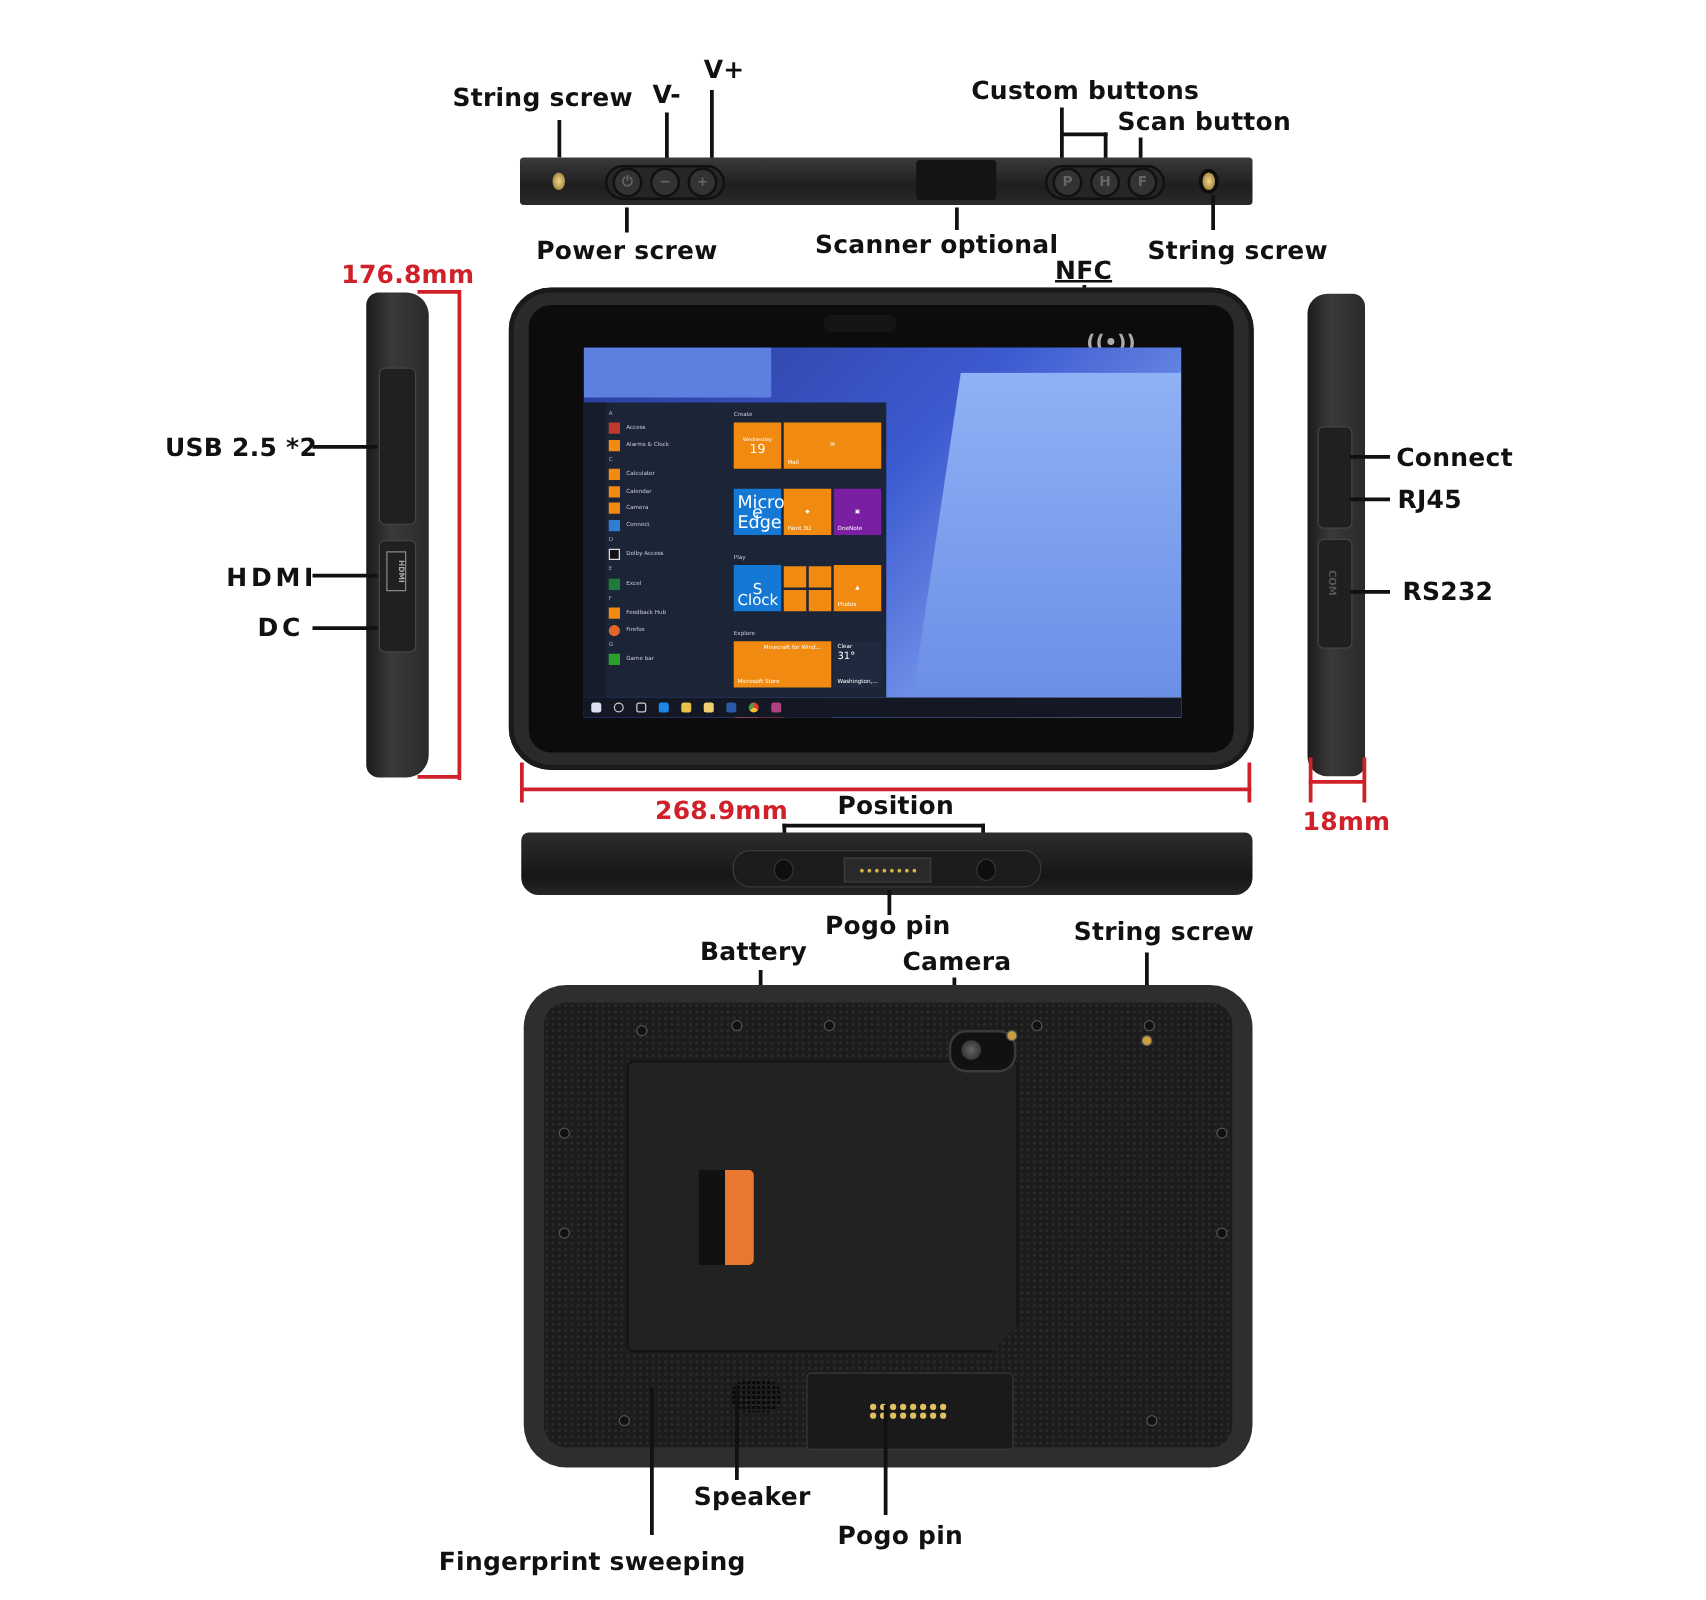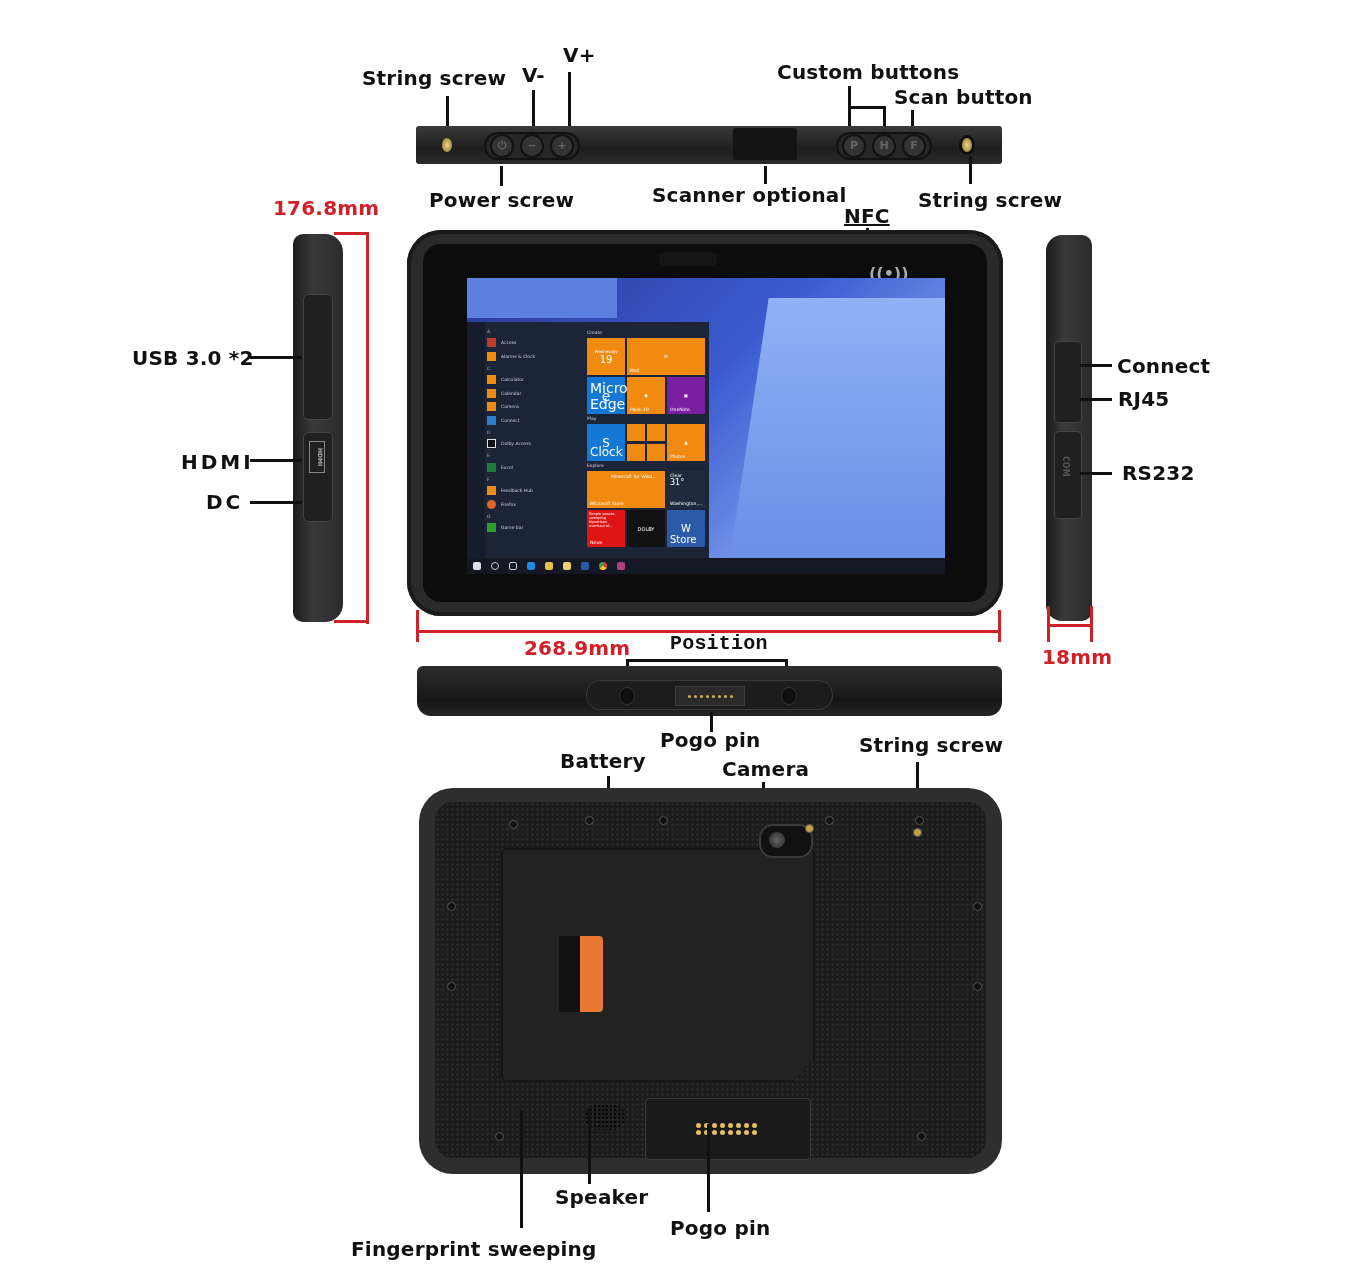--- a/index.html
+++ b/index.html
@@ -24,21 +24,21 @@
   .wall-l{position:absolute;left:0;top:0;width:150px;height:40px;background:#5c7fe0;}
   .wall-r{position:absolute;right:0;top:20px;width:215px;height:260px;background:linear-gradient(180deg,#8fb1f5,#6a8fe6);clip-path:polygon(18% 0,100% 0,100% 100%,0 100%);}
   .start{position:absolute;left:0;top:44px;width:242px;height:236px;background:#1c2438;}
   .rail{position:absolute;left:0;top:0;width:18px;height:236px;background:#161c2c;}
   .applist{position:absolute;left:20px;top:4px;width:95px;}
   .app{display:flex;align-items:center;height:13.5px;font-size:4.5px;color:#ccd;}
   .app i{display:inline-block;width:9px;height:9px;margin-right:5px;}
   .app.hdr{color:#aab;height:10px;}
   .tiles{position:absolute;left:120px;top:8px;width:120px;}
   .tsec{font-size:4.5px;color:#ccd;height:8px;}
-  .trow{display:flex;gap:2px;margin-bottom:2px;}
+  .trow{display:flex;gap:2px;margin-bottom:16px;align-items:center;}
   .tile{height:37px;color:#fff;font-size:4.5px;position:relative;display:flex;align-items:center;justify-content:center;}
   .tile span{position:absolute;left:3px;bottom:2px;}
   .taskbar{position:absolute;left:0;bottom:0;width:478px;height:16px;background:#141824;display:flex;align-items:center;gap:10px;padding-left:6px;box-sizing:border-box;}
   .taskbar b{display:inline-block;width:8px;height:8px;border-radius:2px;}
   .camarea{position:absolute;left:236px;top:8px;width:58px;height:14px;background:#151515;border-radius:6px;}
   .nfc{position:absolute;left:446px;top:20px;color:#aaa;font-size:16px;font-weight:bold;}
   
   .botbar{left:417px;top:666px;width:585px;height:50px;background:linear-gradient(#2d2d2d,#161616 70%,#262626);border-radius:6px 6px 14px 14px;}
   .dock{position:absolute;left:169px;top:14px;width:245px;height:28px;background:#1c1c1c;border:1px solid #3a3a3a;border-radius:14px;}
   .pin{position:absolute;width:14px;height:16px;border-radius:50%;background:#0e0e0e;top:6px;border:1px solid #333;}
@@ -92,32 +92,32 @@
 
 <div class="ln" style="left:500px;top:166px;width:3px;height:20px;"></div>
 <div class="ln" style="left:764px;top:166px;width:3px;height:18px;"></div>
 <div class="ln" style="left:969px;top:156px;width:3px;height:28px;"></div>
 <div class="lbl" style="left:429px;top:188px;">Power screw</div>
 <div class="lbl" style="left:652px;top:183px;">Scanner optional</div>
 <div class="lbl" style="left:918px;top:188px;">String screw</div>
 <div class="lbl" style="left:844px;top:204px;text-decoration:underline;">NFC</div>
 <div class="ln" style="left:866px;top:228px;width:3px;height:24px;"></div>
 
-<div class="lbl red" style="left:273px;top:196px;">176.8mm</div>
+<div class="lbl red" style="left:273px;top:207px;">176.8mm</div>
 <div class="rln" style="left:366px;top:232px;width:3px;height:392px;"></div>
 <div class="rln" style="left:334px;top:232px;width:34px;height:3px;"></div>
 <div class="rln" style="left:334px;top:620px;width:34px;height:3px;"></div>
 
 <div class="dev side" style="left:293px;top:234px;width:50px;height:388px;border-radius:10px 18px 18px 10px;">
   <div class="port" style="left:10px;top:60px;width:28px;height:124px;"></div>
   <div class="port" style="left:10px;top:198px;width:28px;height:88px;">
     <div style="position:absolute;left:5px;top:8px;width:14px;height:30px;border:1px solid #888;color:#aaa;font-size:6px;writing-mode:vertical-rl;text-align:center;font-weight:bold;">HDMI</div>
   </div>
 </div>
-<div class="lbl" style="left:132px;top:346px;">USB 3.0 *2</div>
+<div class="lbl" style="left:132px;top:346px;">USB 2.5 *2</div>
 <div class="ln" style="left:250px;top:356px;width:52px;height:3px;"></div>
 <div class="lbl" style="left:181px;top:450px;letter-spacing:3px;">HDMI</div>
 <div class="ln" style="left:250px;top:459px;width:52px;height:3px;"></div>
 <div class="lbl" style="left:206px;top:490px;letter-spacing:3px;">DC</div>
 <div class="ln" style="left:250px;top:501px;width:52px;height:3px;"></div>
 
 <div class="dev front">
   <div class="bezel">
     <div class="camarea"></div>
     <div class="nfc">((•))</div>
@@ -256,21 +256,21 @@
 <div class="ln" style="left:1080px;top:398px;width:32px;height:3px;"></div>
 <div class="lbl" style="left:1118px;top:387px;">RJ45</div>
 <div class="ln" style="left:1080px;top:472px;width:32px;height:3px;"></div>
 <div class="lbl" style="left:1122px;top:461px;">RS232</div>
 
 <div class="rln" style="left:1047px;top:606px;width:3px;height:36px;"></div>
 <div class="rln" style="left:1090px;top:606px;width:3px;height:36px;"></div>
 <div class="rln" style="left:1047px;top:624px;width:45px;height:3px;"></div>
 <div class="lbl red" style="left:1042px;top:645px;">18mm</div>
 
-<div class="lbl" style="left:670px;top:632px;font-family:Liberation Mono, monospace;">Position</div>
+<div class="lbl" style="left:670px;top:632px;">Position</div>
 <div class="ln" style="left:626px;top:659px;width:162px;height:3px;"></div>
 <div class="ln" style="left:626px;top:659px;width:3px;height:24px;"></div>
 <div class="ln" style="left:785px;top:659px;width:3px;height:24px;"></div>
 
 <div class="dev botbar">
   <div class="dock">
     <div class="pin" style="left:32px;"></div>
     <div class="pogo">
         <b></b>
         <b></b>

